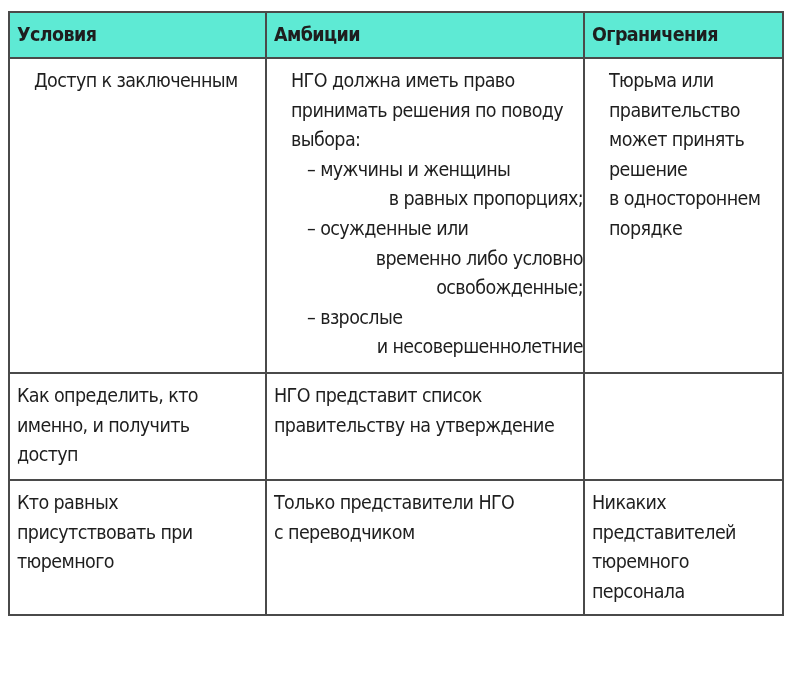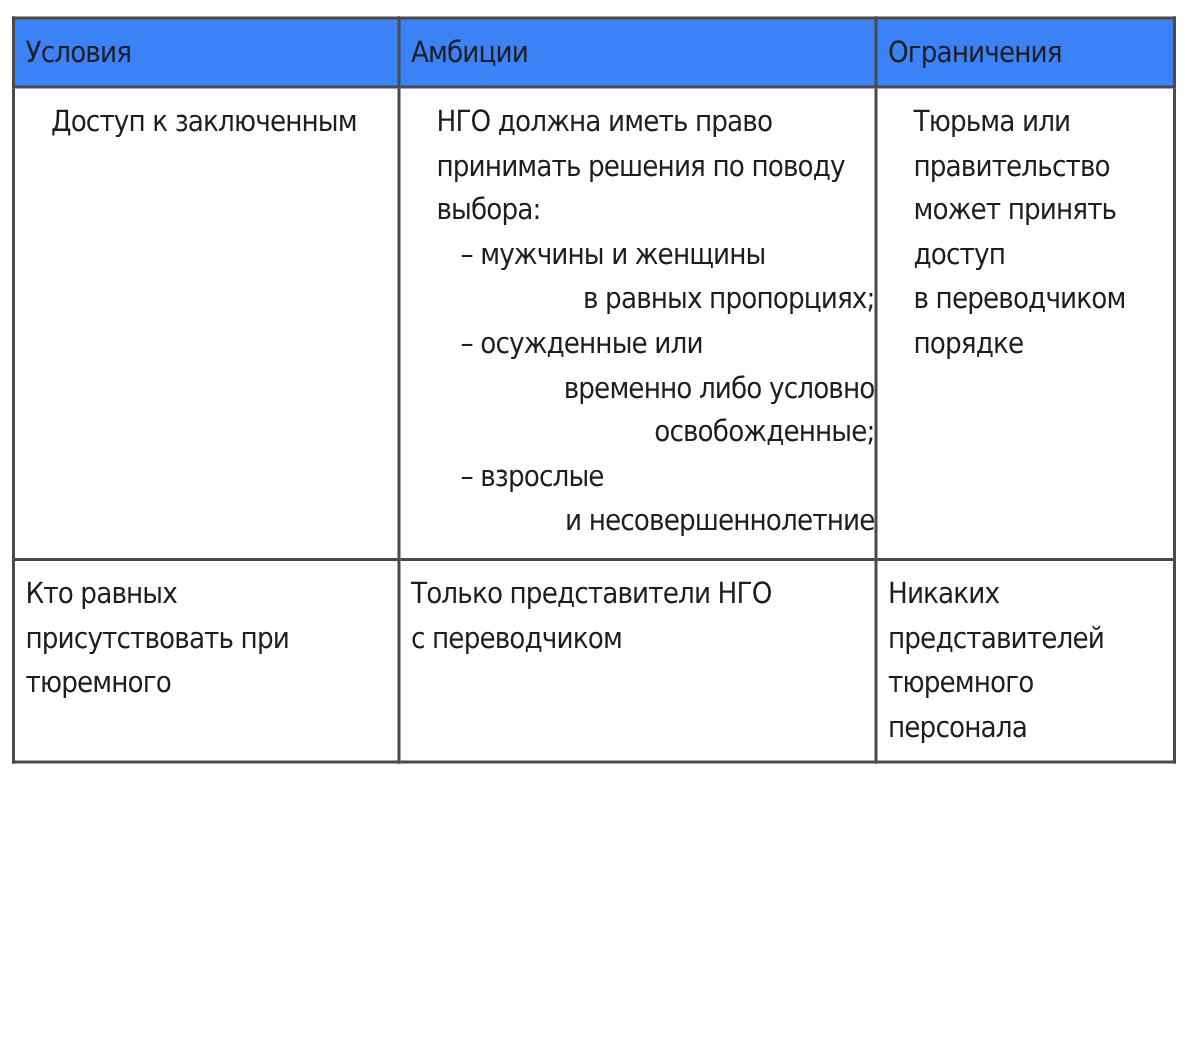--- a/index.html
+++ b/index.html
@@ -30,22 +30,22 @@
       border: 2px solid #4a4a4a;
       vertical-align: top;
       text-align: left;
       padding: 0 0 0 7px;
       font-size: 19.5px;
       line-height: 29.6px;
       letter-spacing: -0.6px;
       font-stretch: condensed;
     }
     table.grid th {
-      background: #3b82f6;
-      font-weight: normal;
+      background: #5eead4;
+      font-weight: bold;
       height: 44px;
       padding-top: 0;
       vertical-align: middle;
     }
     table.grid td { padding-top: 7px; }
     tr.r1 td { height: 306px; padding-left: 24px; }
     tr.r2 td { height: 98px; }
     tr.r3 td { height: 68px; }
     tr.r4 td { height: 126px; }
     .line { display: block; white-space: nowrap; }
@@ -82,24 +82,36 @@
         <span class="bullet">– осужденные или</span>
         <span class="indent">временно либо условно</span>
         <span class="indent">освобожденные;</span>
         <span class="bullet">– взрослые</span>
         <span class="indent">и несовершеннолетние</span>
       </td>
       <td>
         <span class="line">Тюрьма или</span>
         <span class="line">правительство</span>
         <span class="line">может принять</span>
-        <span class="line">доступ</span>
-        <span class="line">в переводчиком</span>
+        <span class="line">решение</span>
+        <span class="line">в одностороннем</span>
         <span class="line">порядке</span>
       </td>
+    </tr>
+    <tr class="r2">
+      <td>
+        <span class="line">Как определить, кто</span>
+        <span class="line">именно, и получить</span>
+        <span class="line">доступ</span>
+      </td>
+      <td>
+        <span class="line">НГО представит список</span>
+        <span class="line">правительству на утверждение</span>
+      </td>
+      <td></td>
     </tr>
     <tr class="r4">
       <td>
         <span class="line">Кто равных</span>
         <span class="line">присутствовать при</span>
         <span class="line">тюремного</span>
       </td>
       <td>
         <span class="line">Только представители НГО</span>
         <span class="line">с переводчиком</span>

